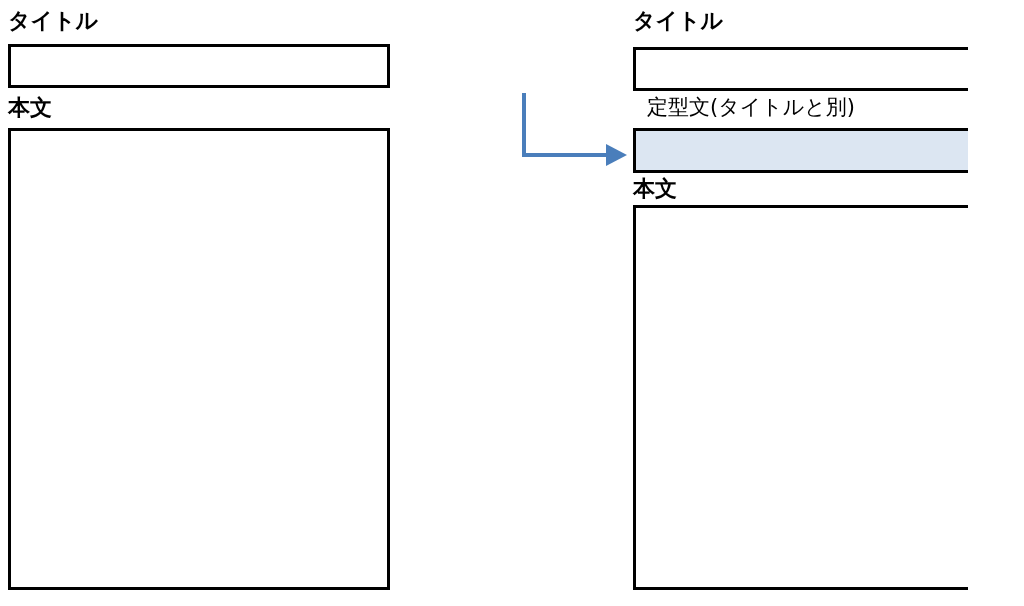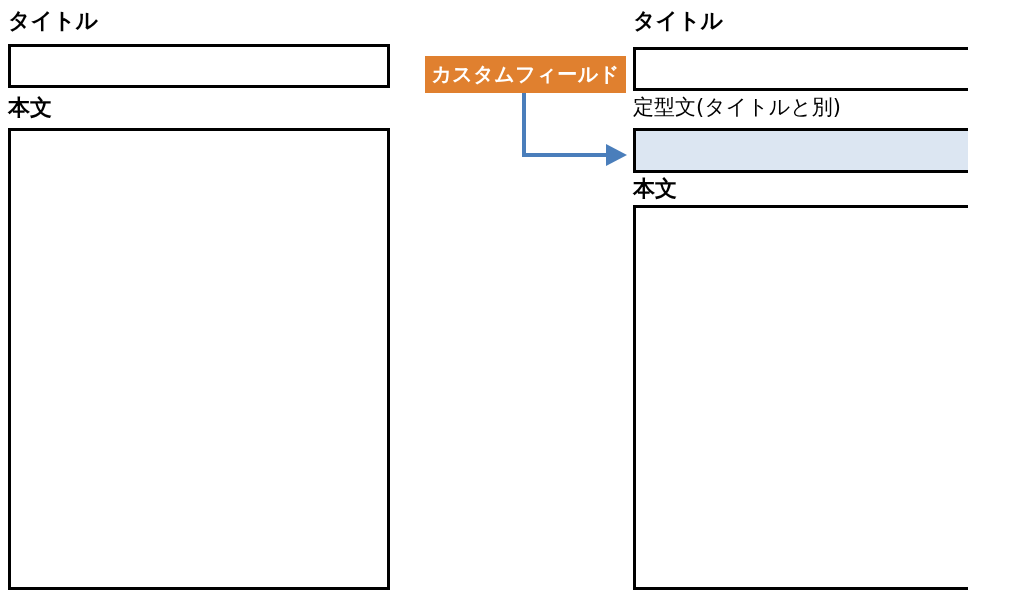--- a/index.html
+++ b/index.html
@@ -22,20 +22,21 @@
     font-weight: bold;
     color: #000000;
     font-size: 22px;
     line-height: 26px;
     white-space: nowrap;
     letter-spacing: 0px;
   }
   .label.sub {
     font-weight: normal;
     font-size: 21px;
+    margin-left: 14px;
   }
   .field-box {
     position: absolute;
     box-sizing: border-box;
     border: 3px solid #000000;
     background: #ffffff;
   }
   .field-box.filled {
     background: #dce6f2;
   }
@@ -71,21 +72,20 @@
 
     <div class="label" style="left:8px; top:8px;">タイトル</div>
 
     <div class="field-box" style="left:8px; top:44px; width:382px; height:44px;"></div>
 
     <div class="label" style="left:8px; top:95px;">本文</div>
 
     <div class="field-box" style="left:8px; top:128px; width:382px; height:462px;"></div>
   </div>
 
-  <div class="badge" style="left:425px; top:56px; width:201px; height:37px;">カスタムフィールド</div>
 
   <svg class="arrow-svg" viewBox="0 0 1024 606">
     <path d="M 524 93 L 524 155 L 608 155" fill="none" stroke="#4a7ebb" stroke-width="4"></path>
     <path d="M 606 144 L 627 155 L 606 166 Z" fill="#4a7ebb"></path>
   </svg>
 
   <div>
 
     <div class="label" style="left:633px; top:8px;">タイトル</div>
 

